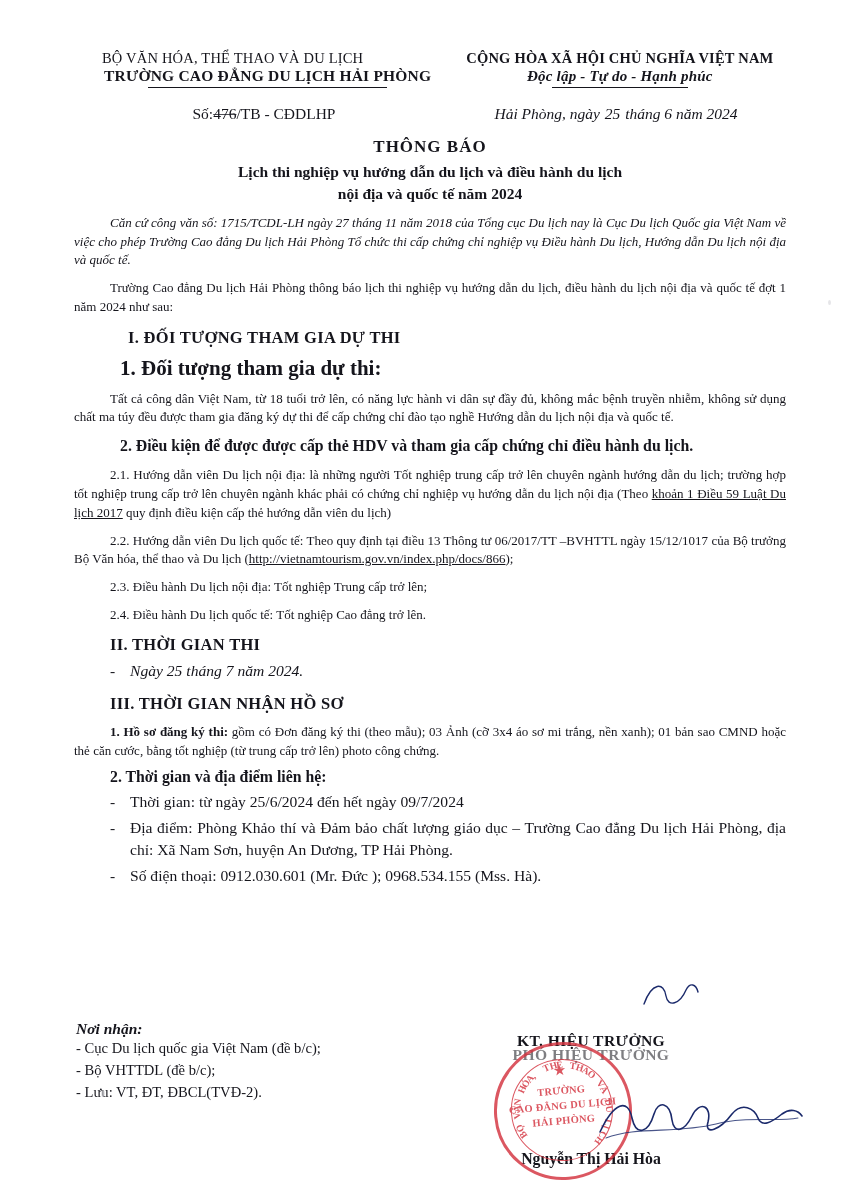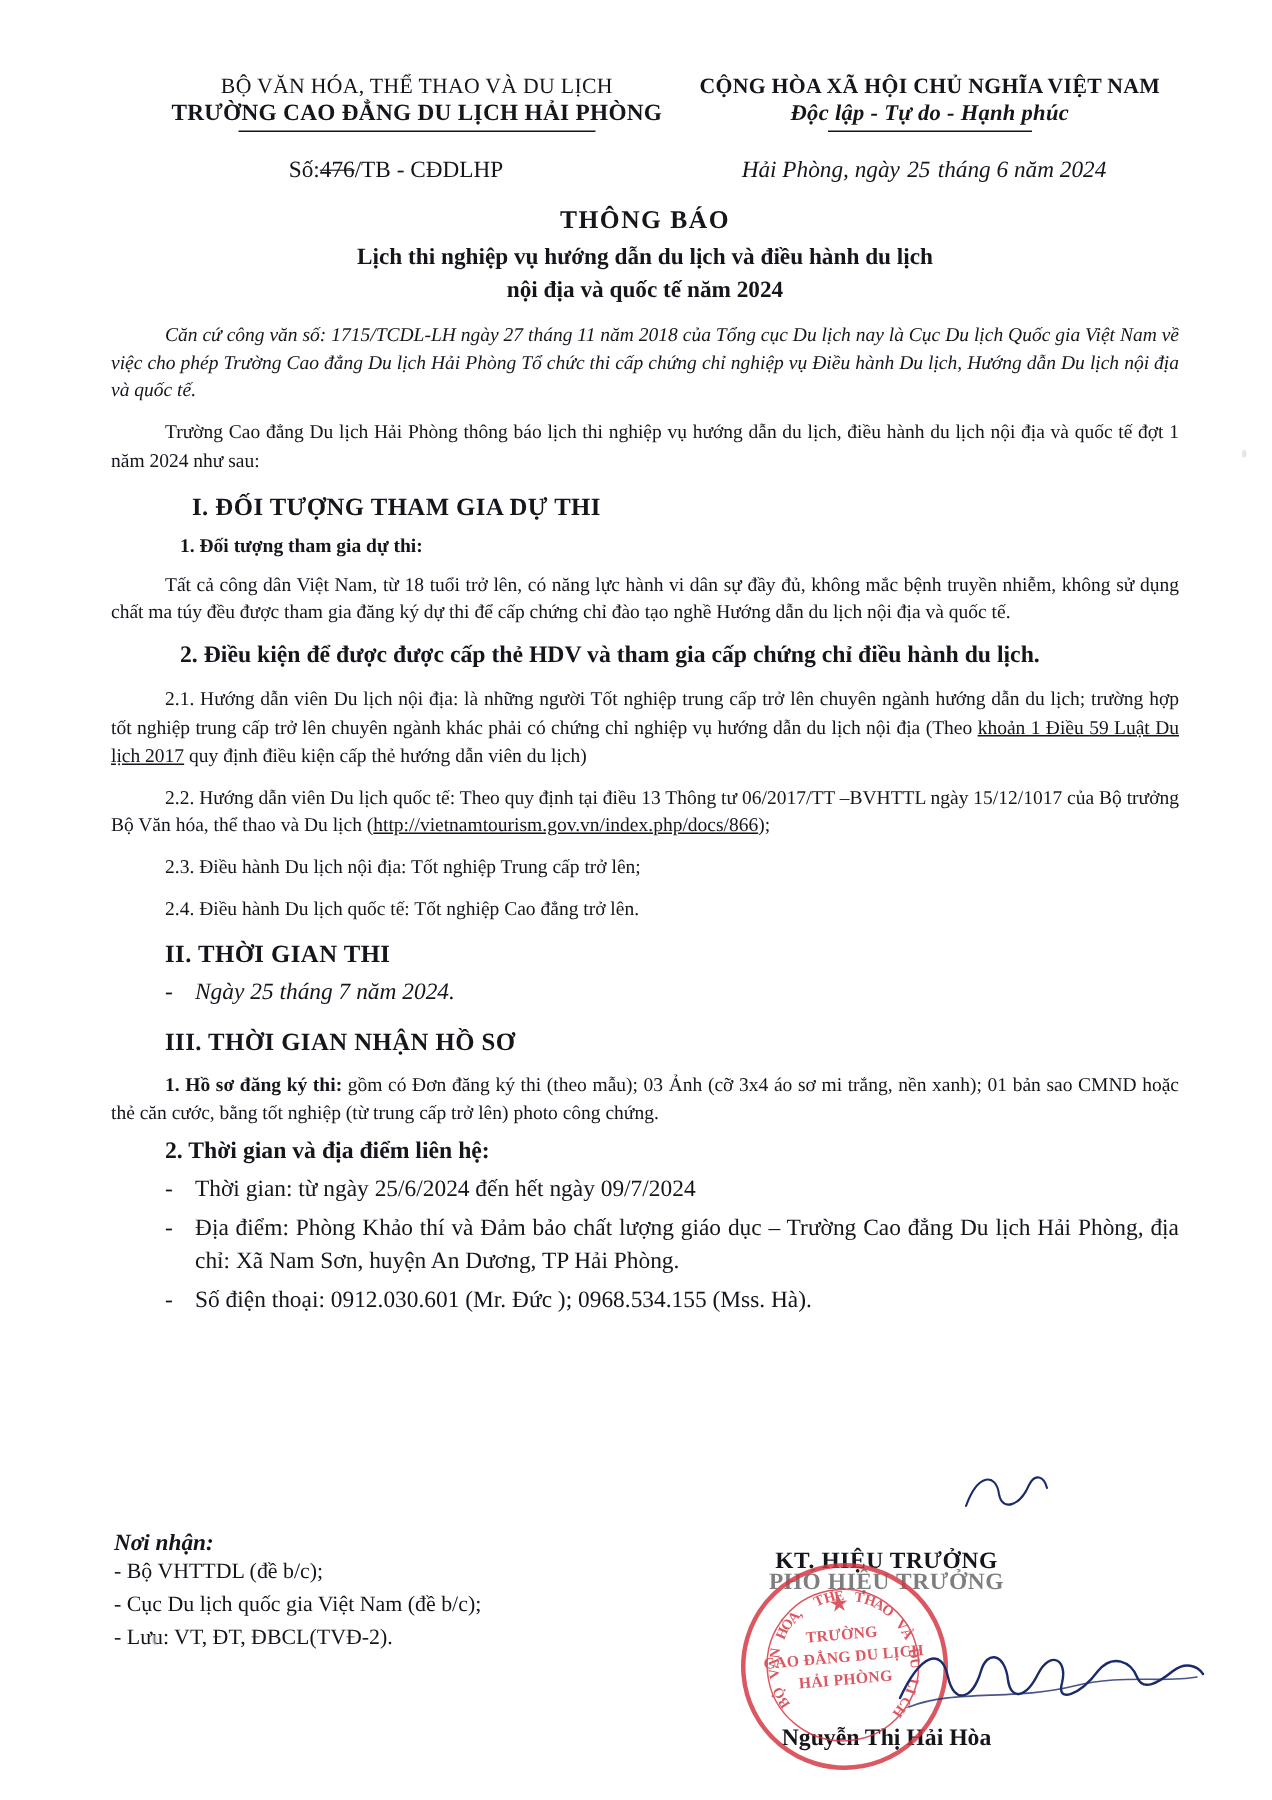--- a/index.html
+++ b/index.html
@@ -25,21 +25,20 @@
   }
   
   .hdr {
     display: flex;
     justify-content: space-between;
     align-items: flex-start;
     margin-top: 10px;
   }
   .hdr-left {
     width: 360px;
-    text-align: center;
     padding-left: 28px;
   }
   .hdr-right {
     width: 340px;
     text-align: center;
   }
   .hdr-line1 {
     font-size: 14.5px;
     letter-spacing: .2px;
     white-space: nowrap;
@@ -131,21 +130,21 @@
   .u { text-decoration: underline; }
   .heading-1 {
     font-weight: bold;
     font-size: 16.5px;
     margin-top: 11px;
     padding-left: 54px;
     letter-spacing: .3px;
   }
   .heading-2 {
     font-weight: bold;
-    font-size: 13px;
+    font-size: 21px;
     margin-top: 8px;
     padding-left: 46px;
   }
   .heading-2-wrap {
     font-weight: bold;
     font-size: 15.8px;
     margin-top: 8px;
     padding-left: 46px;
     line-height: 1.42;
   }
@@ -363,22 +362,22 @@
       <span class="txt">Địa điểm: Phòng Khảo thí và Đảm bảo chất lượng giáo dục – Trường Cao đẳng Du lịch Hải Phòng, địa chỉ: Xã Nam Sơn, huyện An Dương, TP Hải Phòng.</span>
     </div>
     <div class="dash-item">
       <span class="bullet">-</span>
       <span class="txt">Số điện thoại: 0912.030.601 (Mr. Đức ); 0968.534.155 (Mss. Hà).</span>
     </div>
   </div>
 
   <div class="footer">
     <div class="recv-title">Nơi nhận:</div>
+    <div class="recv-item">- Cục Du lịch quốc gia Việt Nam (đề b/c);</div>
     <div class="recv-item">- Bộ VHTTDL (đề b/c);</div>
-    <div class="recv-item">- Cục Du lịch quốc gia Việt Nam (đề b/c);</div>
     <div class="recv-item">- Lưu: VT,  ĐT, ĐBCL(TVĐ-2).</div>
 
     <div class="sign-block">
       <div style="position:relative; height:40px;">
         <div class="sign-role">KT. HIỆU TRƯỞNG</div>
         <div class="sign-role ghost">PHÓ HIỆU TRƯỞNG</div>
       </div>
       <div class="sign-name">Nguyễn Thị Hải Hòa</div>
     </div>
   </div>

